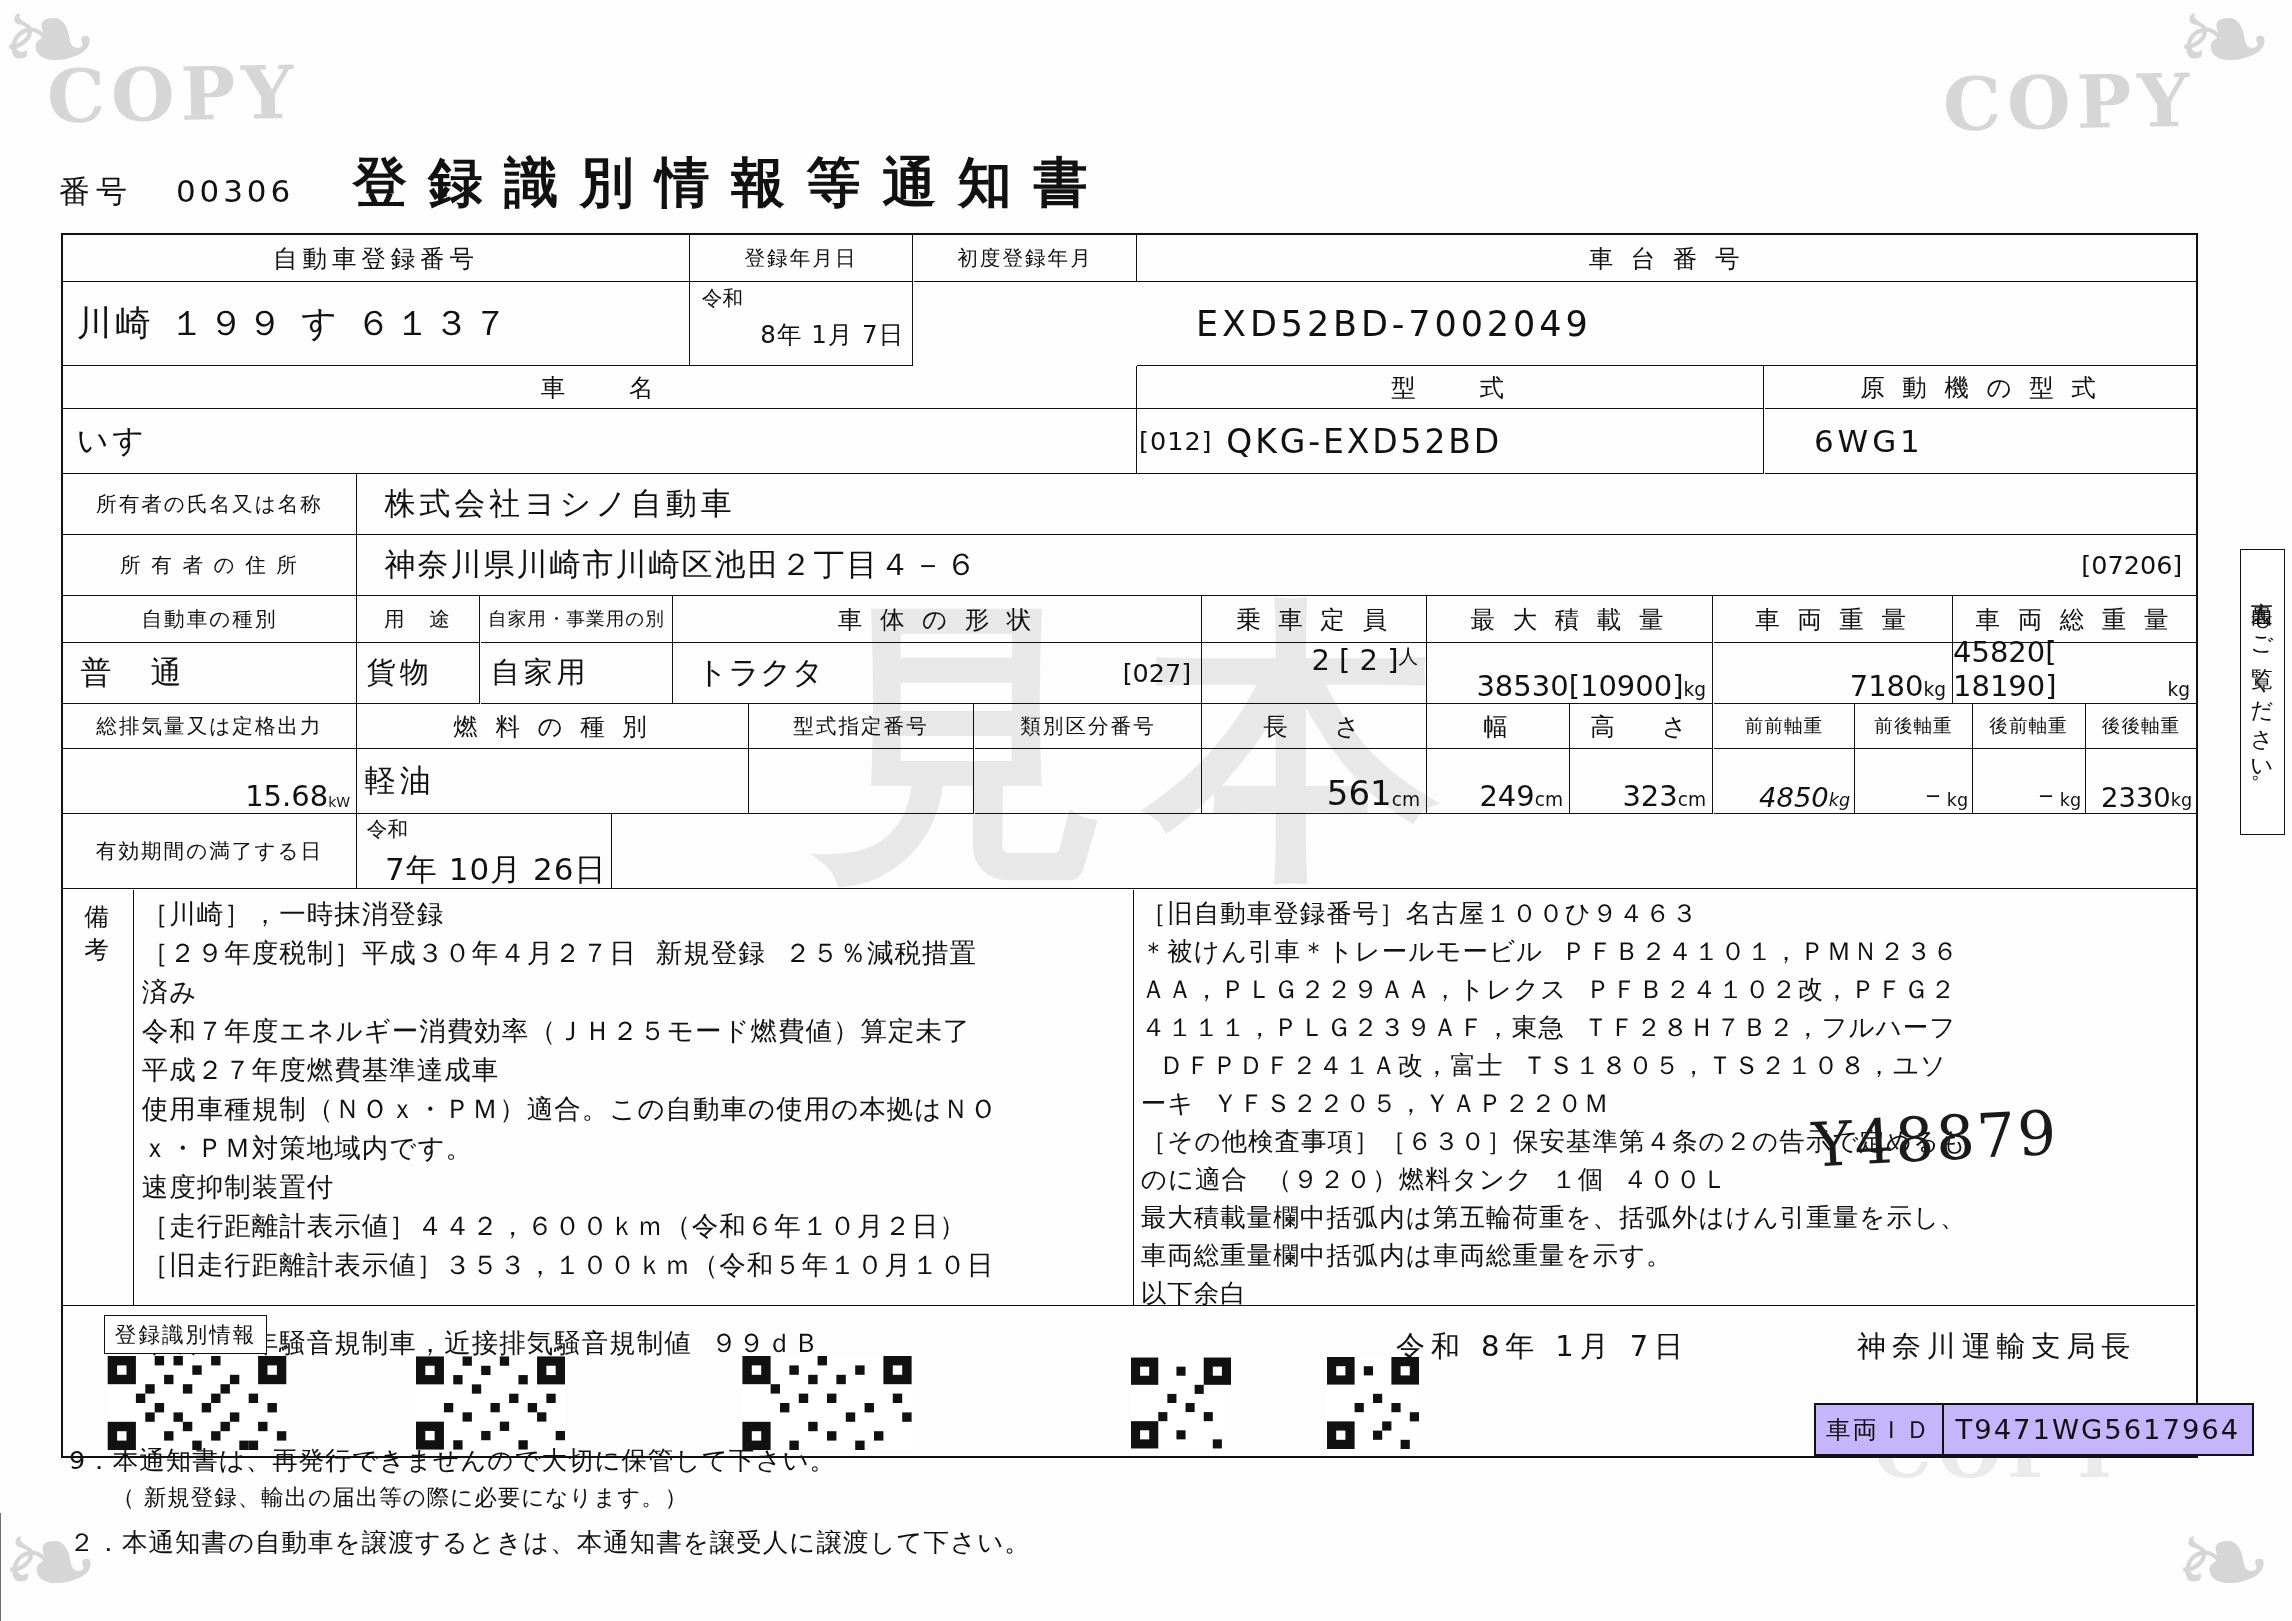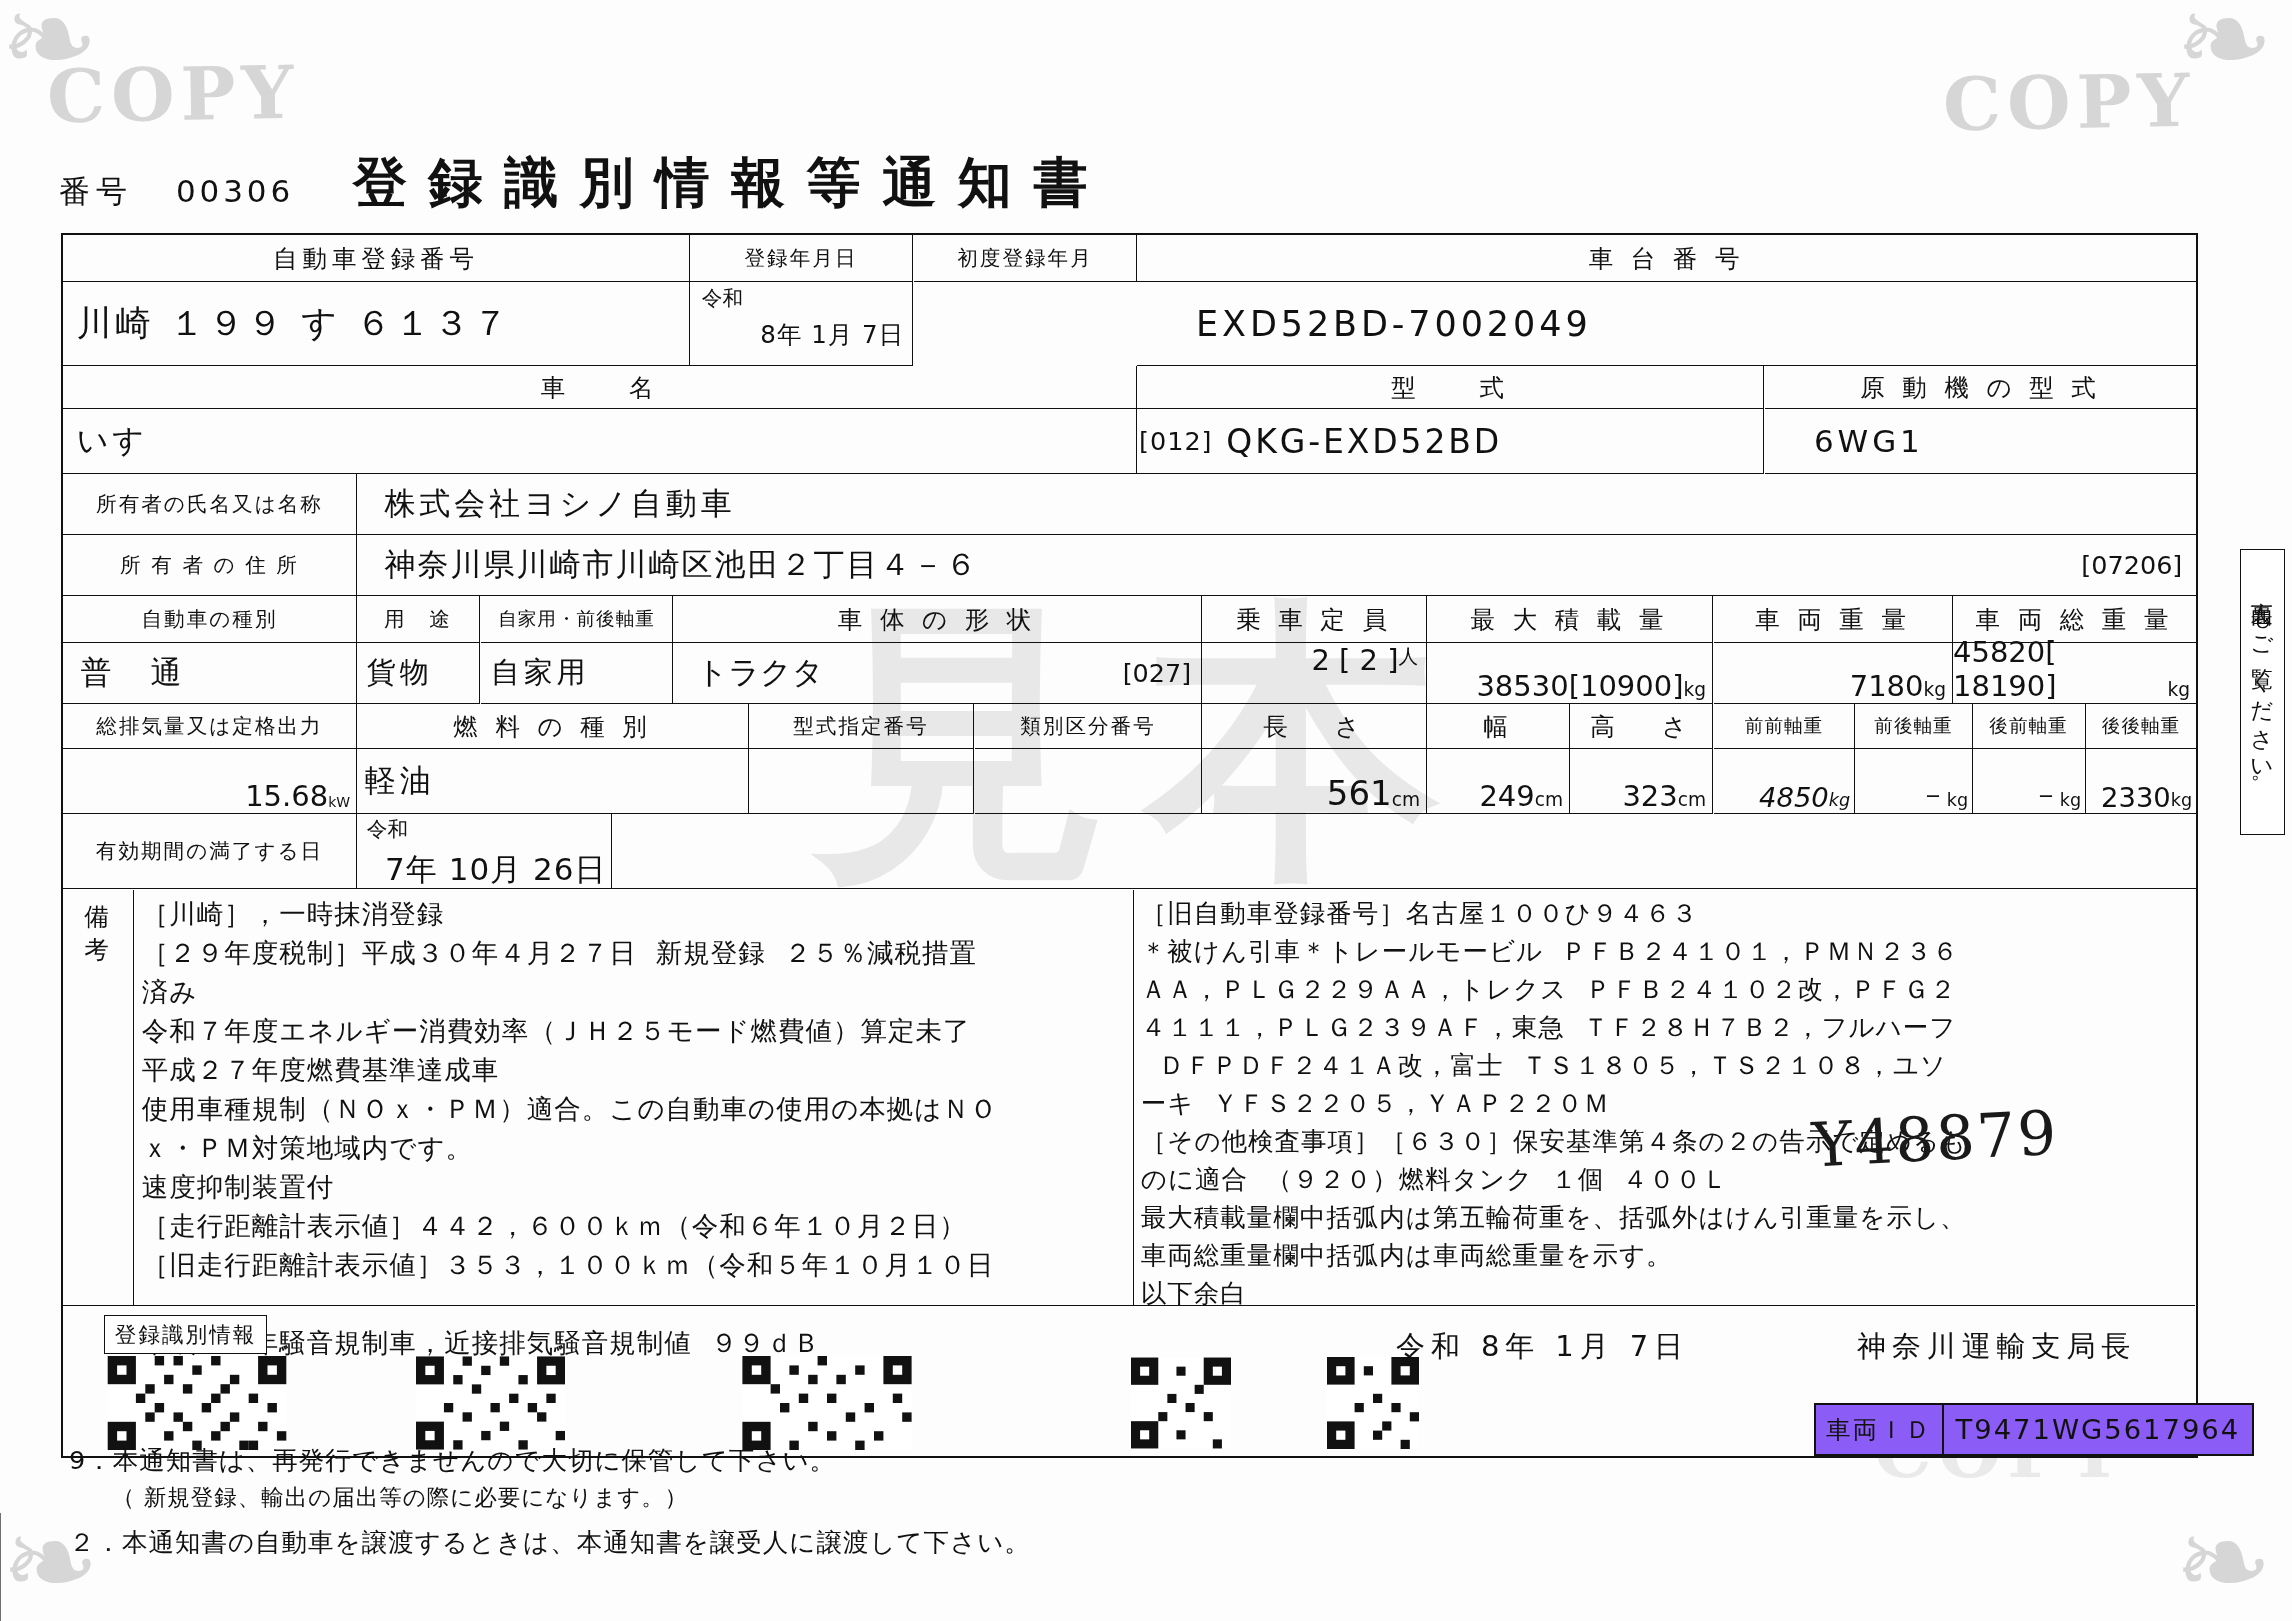--- a/index.html
+++ b/index.html
@@ -127,21 +127,21 @@
   .handwrite{
     position:absolute;right:235px;top:1103px;
     font-family:"DejaVu Serif","Liberation Serif",serif;
     font-size:61px;letter-spacing:2px;
     color:#1a1a1a;
     transform:rotate(-3deg);
   }
 
   .idbox{
     position:absolute;right:39px;bottom:165px;
-    border:2px solid #111;background:#8b5cf6;
+    border:2px solid #111;background:#c4b5fd;
     display:flex;align-items:center;height:49px;margin-left:29px;
   }
   .idbox .k{font-size:24.5px;letter-spacing:2px;padding:0 9.8px;border-right:2px solid #111;height:100%;display:flex;align-items:center;}
   .idbox .v{font-size:27.4px;letter-spacing:2px;padding:0 11.8px;}
 
   .signline{
     position:absolute;font-size:29px;letter-spacing:5.9px;
   }
 </style>
 </head>
@@ -233,21 +233,21 @@
       </div>
     </div>
 
     <div class="cell bb br" style="left:0;top:361px;width:294px;height:47px;">
       <div class="lbl sm">自動車の種別</div>
     </div>
     <div class="cell bb br" style="left:294px;top:361px;width:123px;height:47px;">
       <div class="lbl sm">用　途</div>
     </div>
     <div class="cell bb br" style="left:418px;top:361px;width:192px;height:47px;">
-      <div class="lbl xs">自家用・前後軸重</div>
+      <div class="lbl xs">自家用・事業用の別</div>
     </div>
     <div class="cell bb br" style="left:610px;top:361px;width:529px;height:47px;">
       <div class="lbl">車 体 の 形 状</div>
     </div>
     <div class="cell bb br" style="left:1139px;top:361px;width:225px;height:47px;">
       <div class="lbl">乗 車 定 員</div>
     </div>
     <div class="cell bb br" style="left:1364px;top:361px;width:286px;height:47px;">
       <div class="lbl">最 大 積 載 量</div>
     </div>

